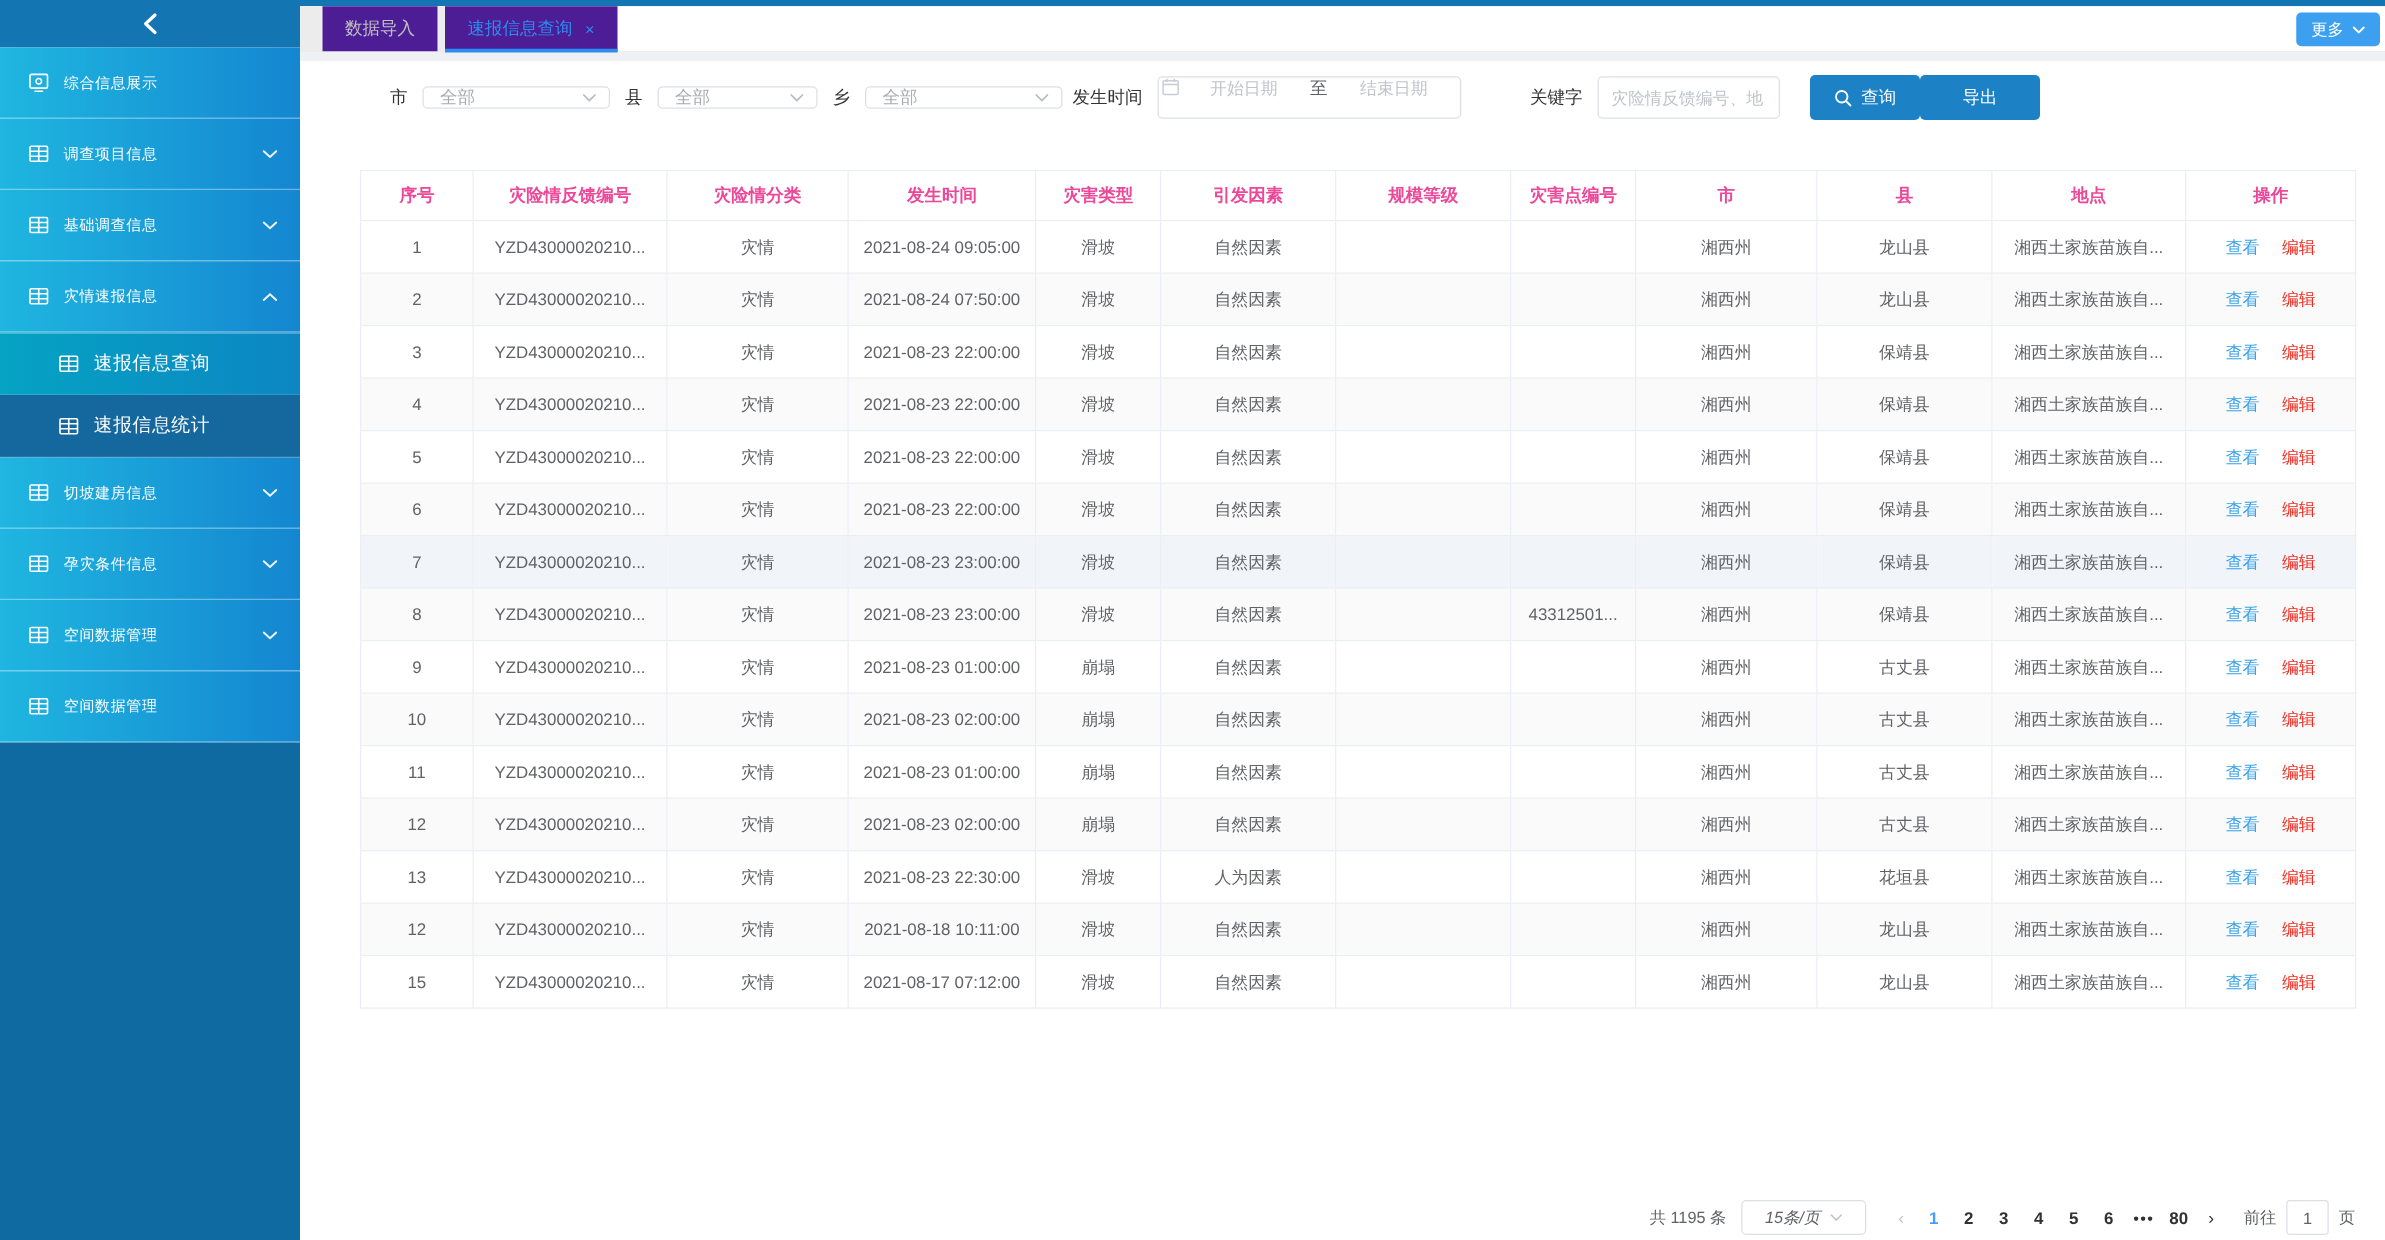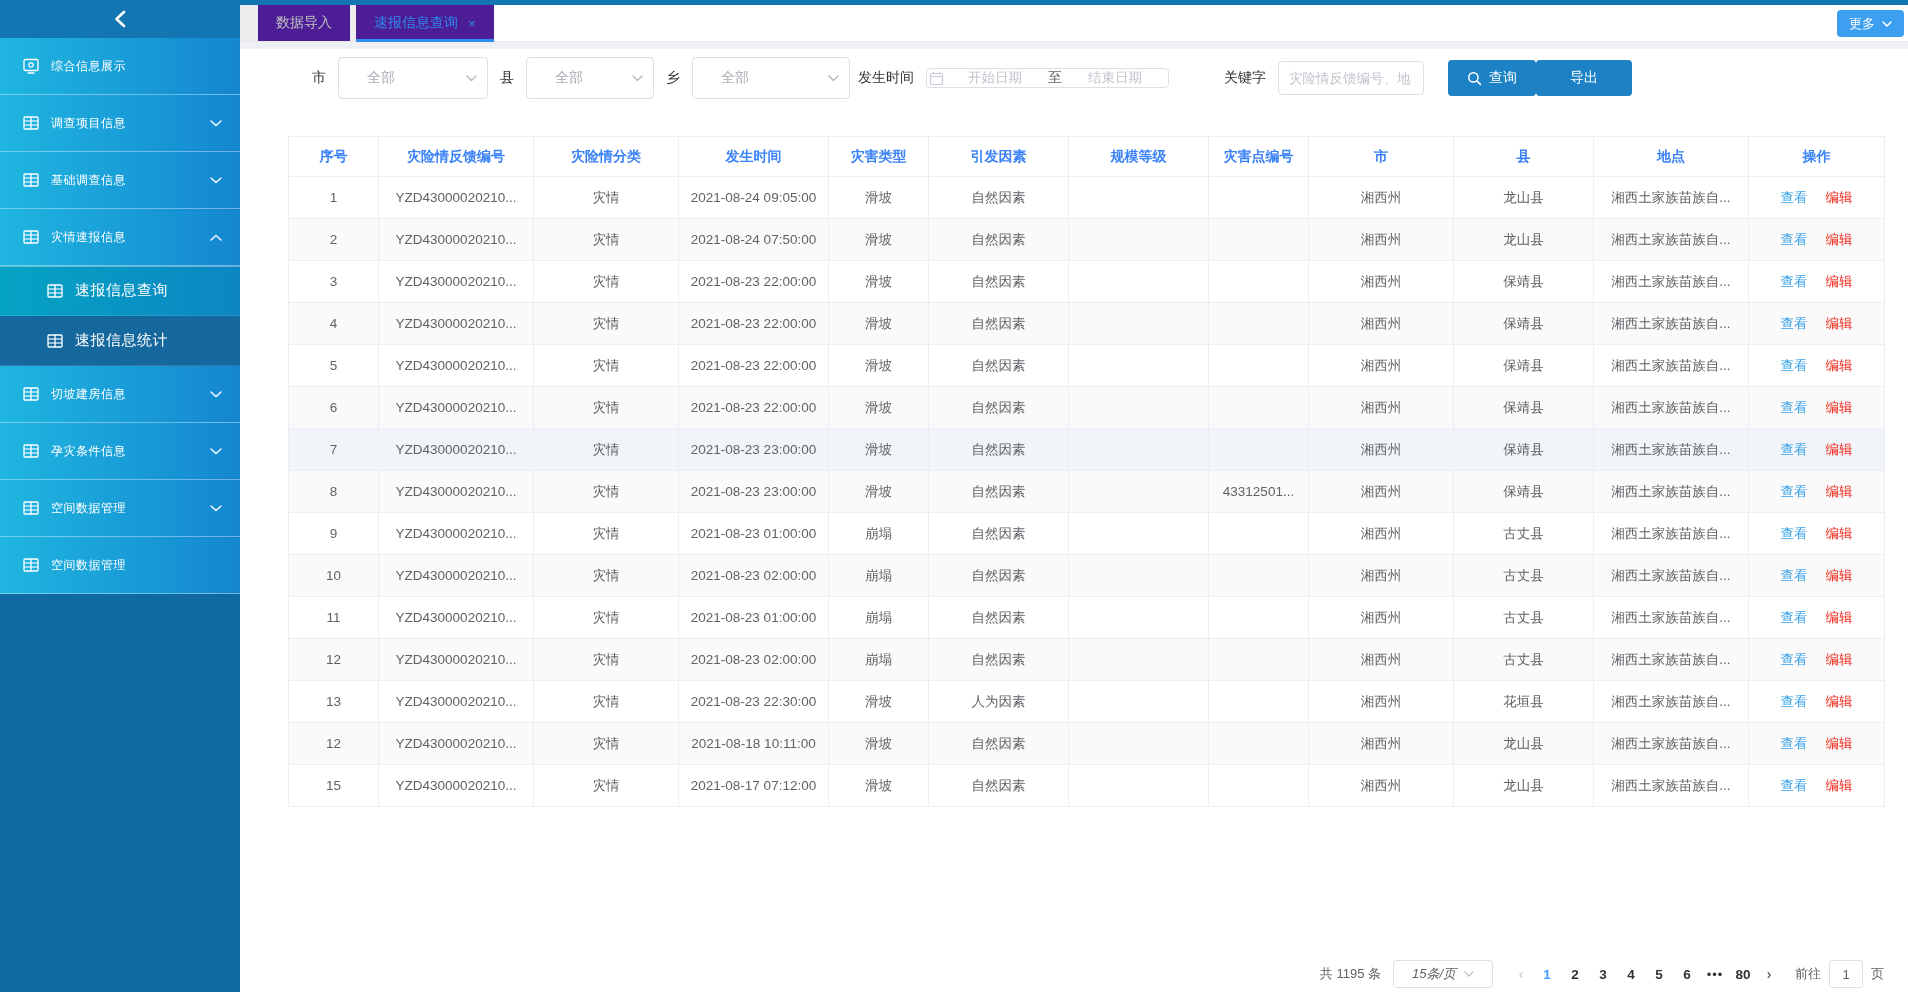--- a/index.html
+++ b/index.html
@@ -40,43 +40,43 @@
   .more-btn { position:absolute; top:5px; right:4px; height:27px; padding:0 12px;
               background:var(--light-blue-button,#3d9ff0); color:#fff; font-size:13px;
               border:none; border-radius:4px; display:flex; align-items:center; gap:7px; cursor:pointer; }
   .band { height:7px; background:#eef0f3; }
   .panel { position:relative; flex:1; background:#fff; overflow:hidden; }
 
   
   .filters { position:absolute; top:11px; left:72px; height:36px;
              display:flex; align-items:center; font-size:14px; color:#333; }
   .f-label { white-space:nowrap; margin-right:12px; }
-  .sel { height:42px; border:1px solid #dcdfe6; border-radius:4px; background:#fff;
-         display:flex; align-items:center; padding:0 10px 0 28px; color:#a8abb2; cursor:pointer; }
+  .sel { height:18px; border:1px solid #dcdfe6; border-radius:4px; background:#fff;
+         display:flex; align-items:center; padding:0 10px 0 13px; color:#a8abb2; cursor:pointer; }
   .sel .sel-val { flex:1; font-size:14px; }
   .sel-city { width:150px; } .sel-county { width:128px; margin-right:0; } .sel-town { width:158px; } .ml12{margin-left:12px;} .ml6{margin-left:6px;} .ml55{margin-left:55px;}
-  .daterange { width:243px; height:20px; border:1px solid #dcdfe6; border-radius:4px;
-               display:flex; align-items:center; padding:0 2px; cursor:text; }
+  .daterange { width:243px; height:34px; border:1px solid #dcdfe6; border-radius:4px;
+               display:flex; align-items:flex-start; padding:0 2px; cursor:text; }
   .daterange .ph { flex:1; text-align:center; color:#c0c4cc; font-size:13.5px; }
   .daterange .to { color:#606266; font-size:14px; padding:0 2px; }
   .kw-input { width:146px; height:34px; border:1px solid #dcdfe6; border-radius:4px;
               padding:0 10px; font-size:13.5px; color:#606266; outline:none;
               font-family:"Liberation Sans","DejaVu Sans",sans-serif; }
   .kw-input::placeholder { color:#bfc3cb; }
   .btn { height:36px; border:none; border-radius:4px; color:#fff; font-size:14px;
          display:flex; align-items:center; justify-content:center; gap:7px; cursor:pointer;
          background:var(--primary-button,#1c82c5); }
   .btn-search { width:88px; margin-left:24px; }
   .btn-export { width:96px; }
 
   
   .table-wrap { position:absolute; top:87px; left:48px; }
   table { border-collapse:collapse; table-layout:fixed; width:1596px; }
   th { height:40px; border:1px solid #ebeef5; font-size:14px; font-weight:bold;
-       color:#3b82f6; text-align:center; background:#fff; padding:0 4px;
+       color:#ec4899; text-align:center; background:#fff; padding:0 4px;
        overflow:hidden; white-space:nowrap; }
   td { height:42px; border:1px solid #ebeef5; font-size:13.5px; color:#606266;
        text-align:center; padding:0 6px; overflow:hidden; white-space:nowrap; }
   tbody tr:nth-child(even) td { background:#fafafa; }
   tbody tr.hover-row td { background:#f1f4f9; }
   .op-link { cursor:pointer; margin:0 9px; text-decoration:none; }
   .op-view { color:var(--link-view,#38a1e8); }
   .op-edit { color:var(--link-edit,#f02a1e); }
 
   

